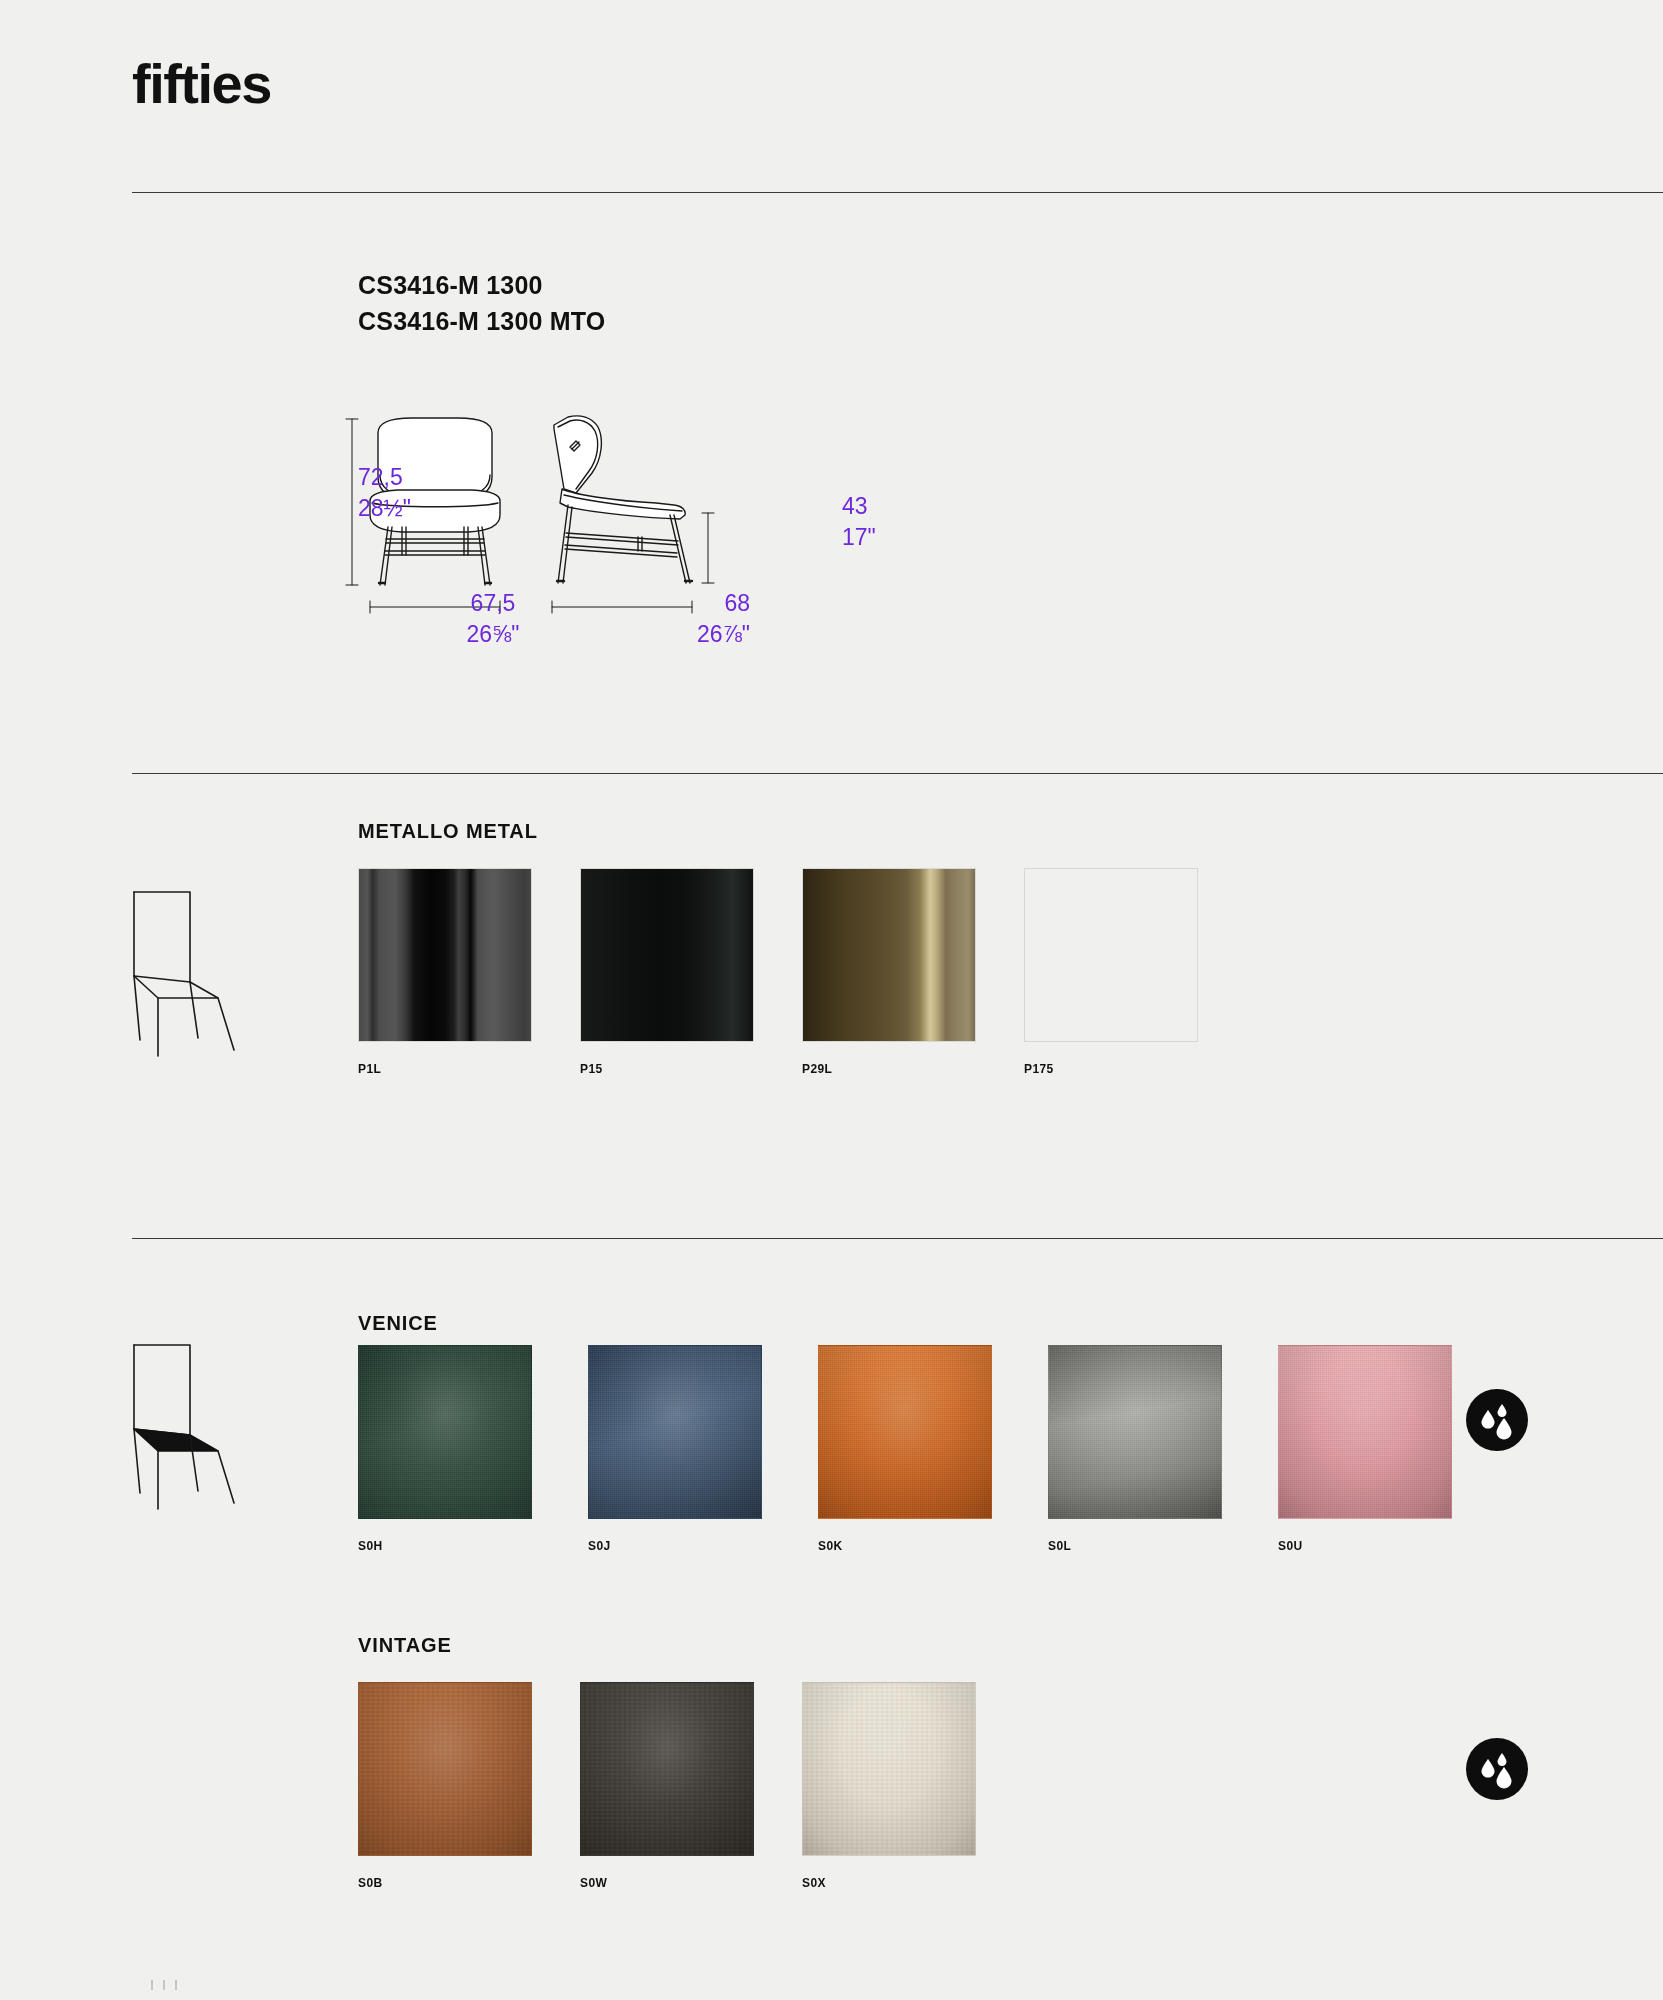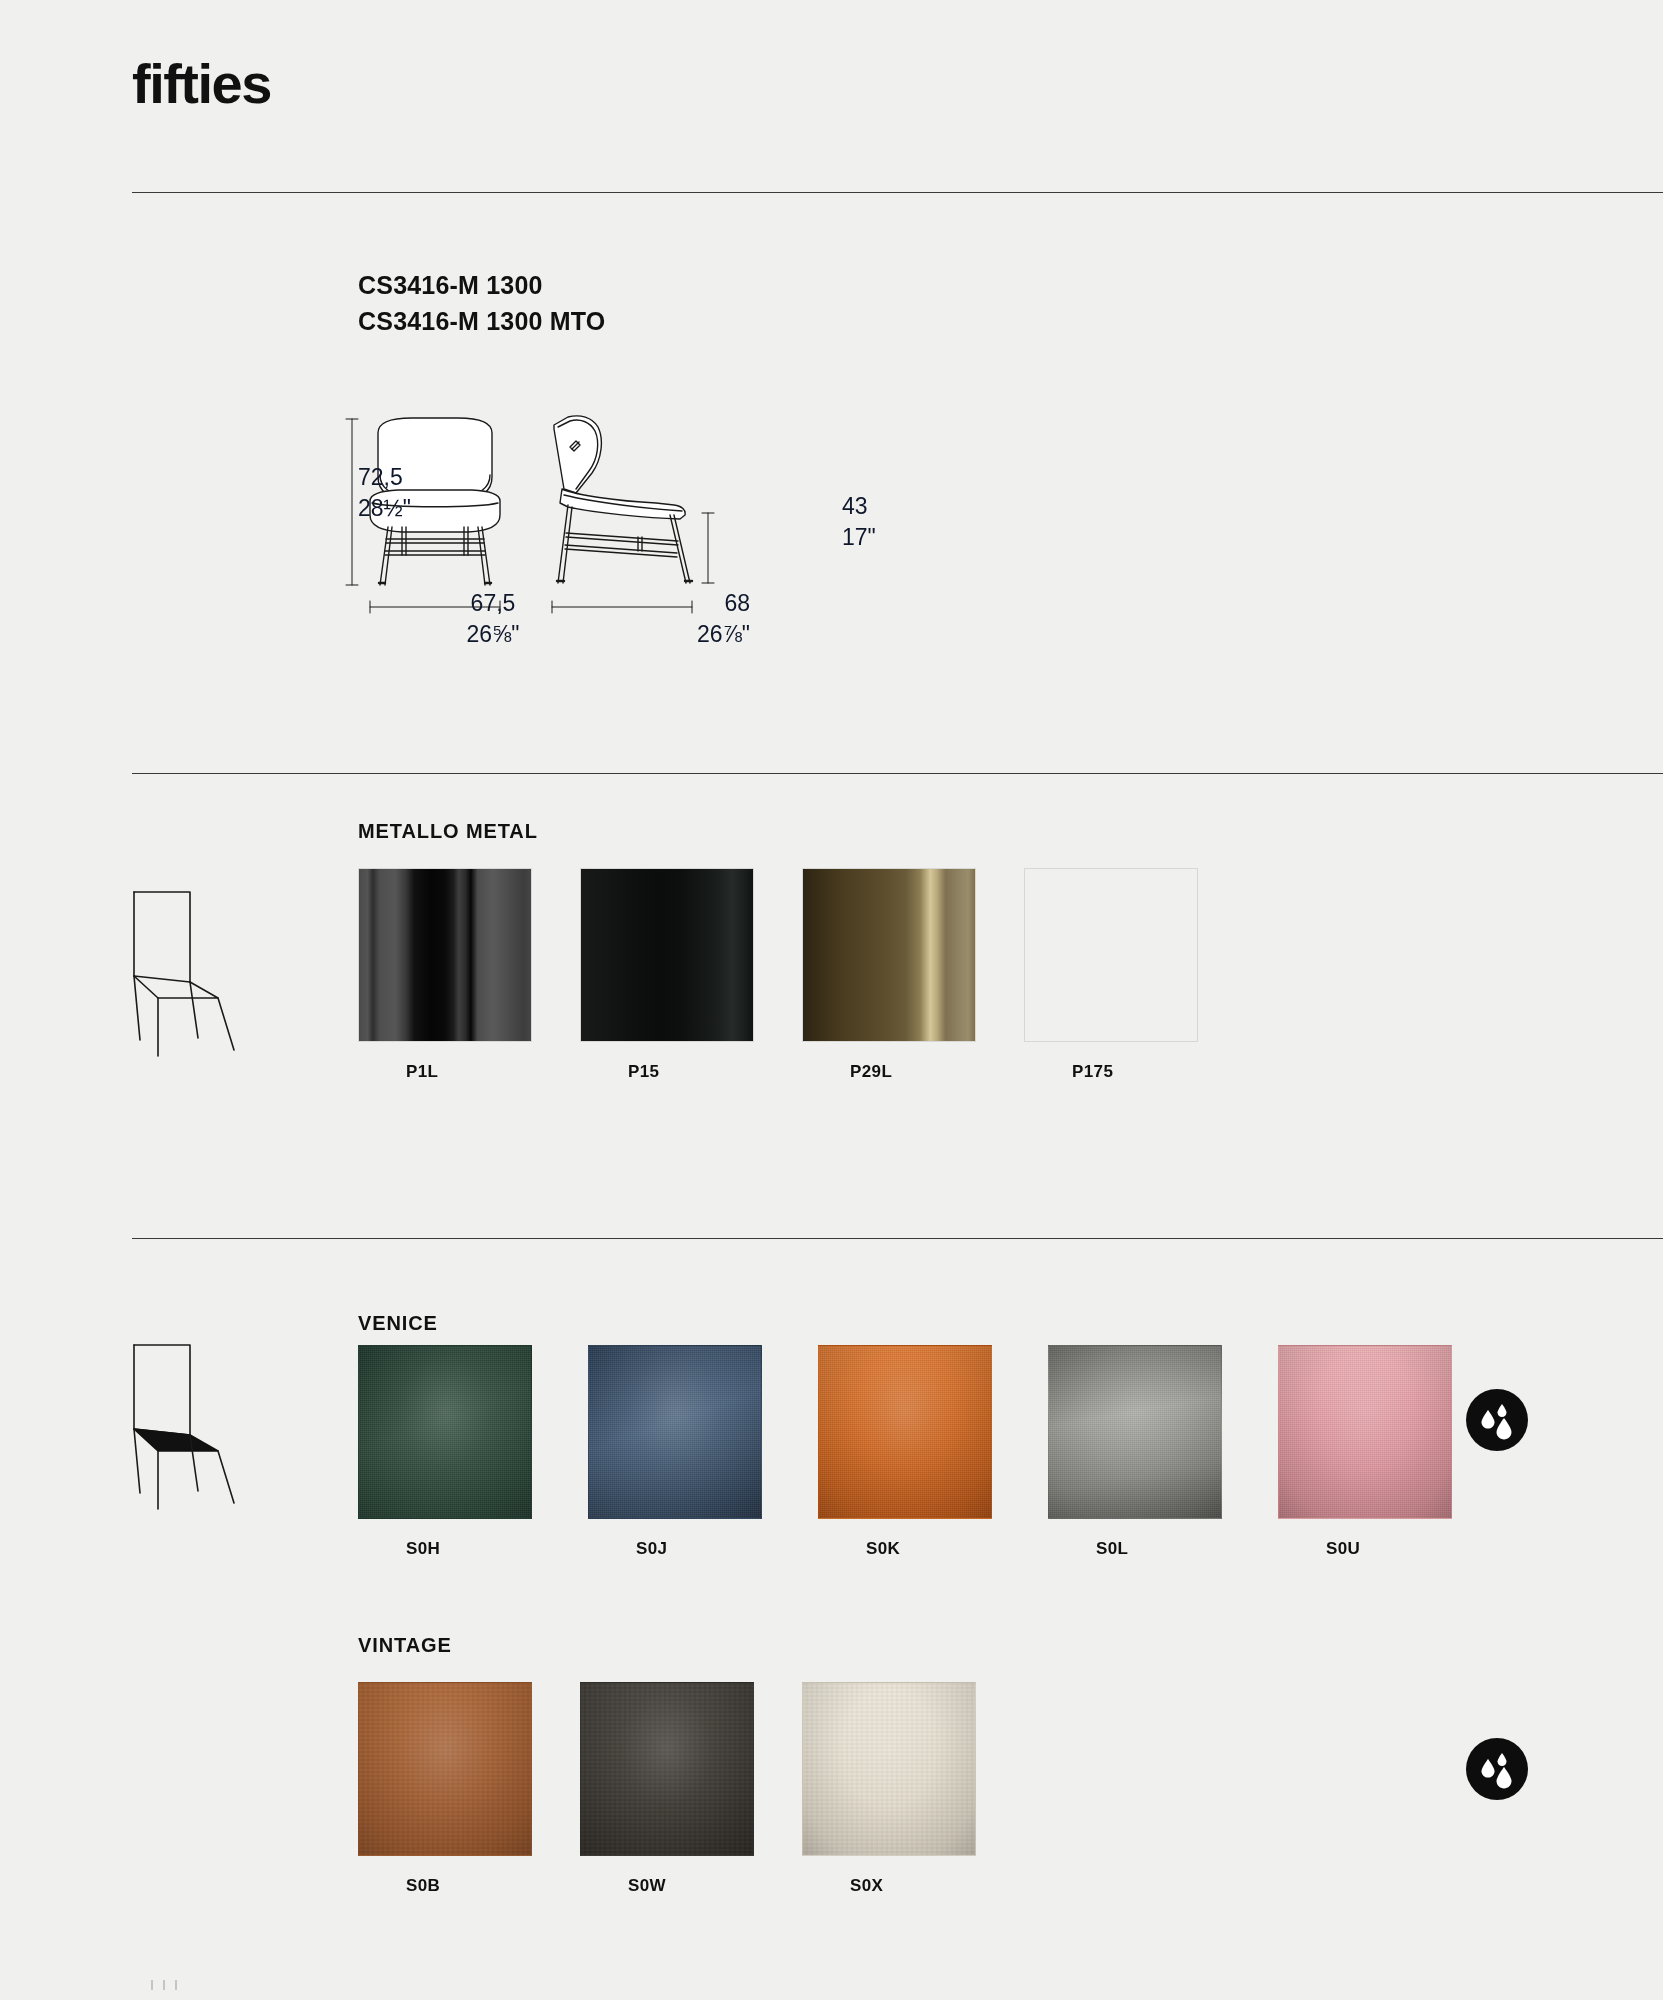--- a/index.html
+++ b/index.html
@@ -55,21 +55,21 @@
     top: 415px;
     width: 540px;
     height: 250px;
   }
   .tech-drawing svg { display: block; }
 
   .dim-text {
     position: absolute;
     font-size: 23px;
     line-height: 1.35;
-    color: #0f172a;
+    color: #6d28d9;
     white-space: nowrap;
   }
   .dim-height-left { left: 358px; top: 462px; text-align: left; }
   .dim-height-right { left: 842px; top: 491px; text-align: left; }
   .dim-width-front { left: 418px; top: 588px; width: 150px; text-align: center; }
   .dim-width-side { left: 600px; top: 588px; width: 150px; text-align: right; }
 
   
   .section { position: absolute; left: 0; width: 100%; }
   .section-metal { top: 820px; }
@@ -102,25 +102,24 @@
   .swatch-cell { width: 222px; }
   .swatch {
     width: 174px;
     height: 174px;
     position: relative;
     overflow: hidden;
     border: 1px solid rgba(0,0,0,0.10);
   }
   .swatch-label {
     margin-top: 20px;
-    font-size: 17px;
+    font-size: 12px;
     font-weight: 700;
     letter-spacing: 0.4px;
     color: #111;
-    margin-left: 48px;
   }
 
   
   .metal { background-repeat: no-repeat; background-size: 100% 100%; }
   .m-p1l {
     background-image: linear-gradient(90deg,
       #4a4a4a 0%, #545454 5%, #2e2e2e 8%, #4e4e4e 12%, #565656 21%,
       #3a3a3a 27%, #111 32%, #050505 42%, #0a0a0a 50%, #1d1d1d 55%,
       #3f3f3f 58%, #2a2a2a 62%, #070707 65%, #4c4c4c 69%, #5a5a5a 78%,
       #4a4a4a 88%, #3d3d3d 96%, #464646 100%);

